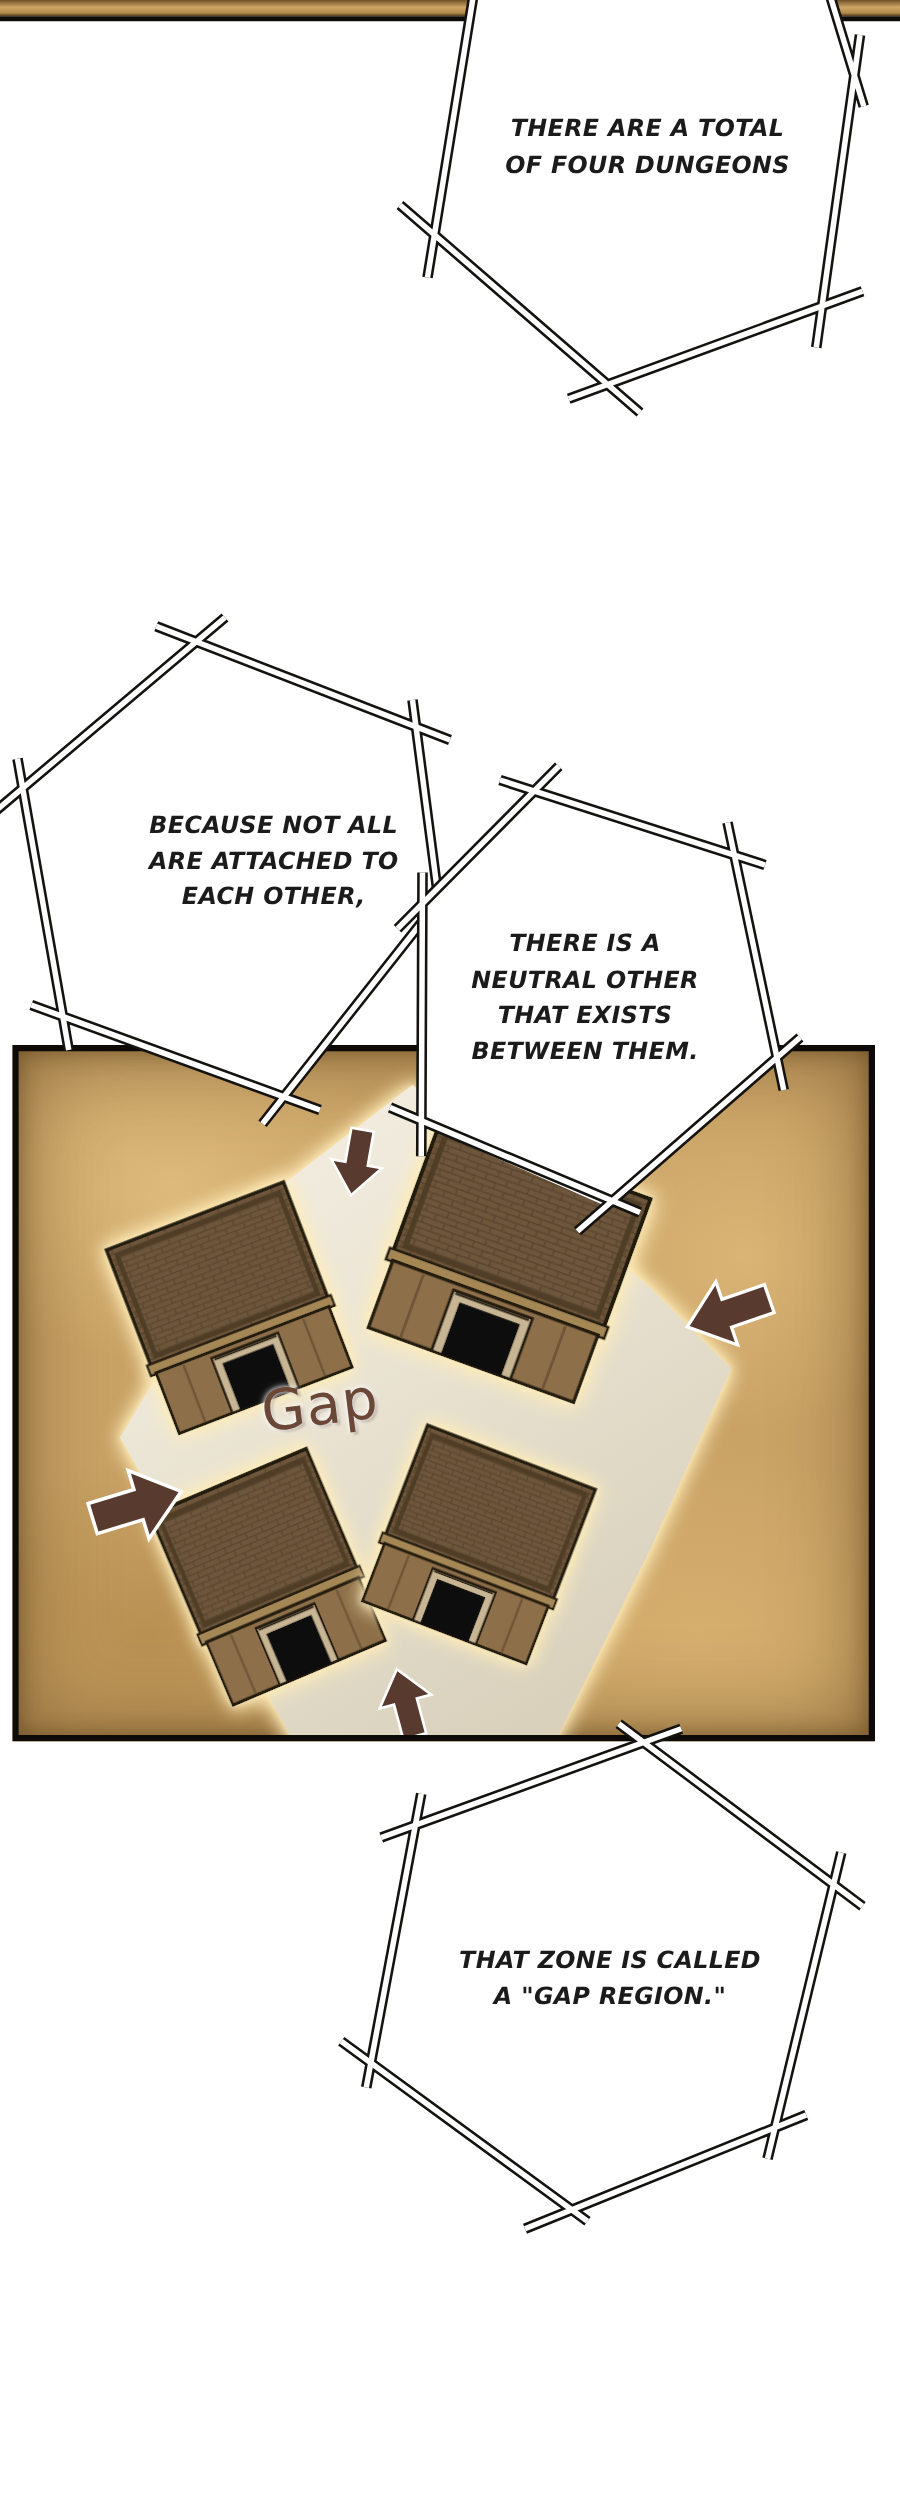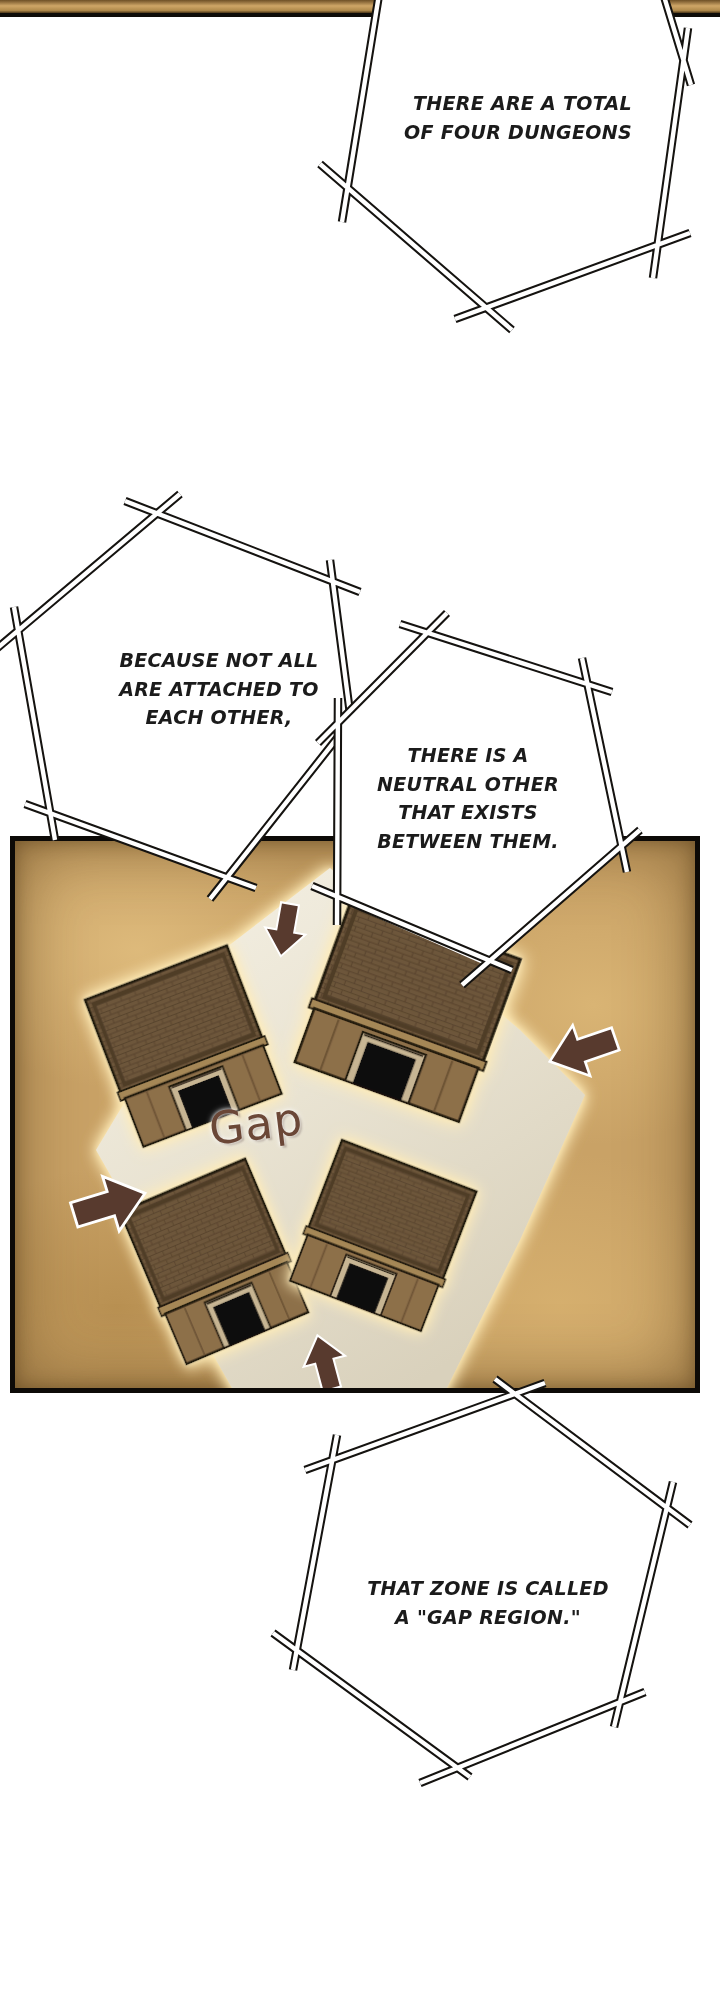--- a/index.html
+++ b/index.html
@@ -119,33 +119,33 @@
       <path class="stickB" d="M318,743 L447,613 M400,624 L612,692 M582,658 L627,872 M640,830 L462,985 M512,970 L312,886 M337,925 L338,698"></path>
       <path class="stickW" d="M318,743 L447,613 M400,624 L612,692 M582,658 L627,872 M640,830 L462,985 M512,970 L312,886 M337,925 L338,698"></path>
     </g>
     <g>
       <polygon class="bubble-fill" points="332,1460 517,1393 667,1510 620,1702 445,1773 298,1643"></polygon>
       <path class="stickB" d="M305,1470 L545,1383 M495,1379 L690,1525 M673,1482 L614,1727 M645,1692 L420,1783 M470,1777 L273,1633 M293,1670 L337,1435"></path>
       <path class="stickW" d="M305,1470 L545,1383 M495,1379 L690,1525 M673,1482 L614,1727 M645,1692 L420,1783 M470,1777 L273,1633 M293,1670 L337,1435"></path>
     </g>
   </svg>
 
-  <div class="btext" style="left:518px;top:89px;text-align:right;">
+  <div class="btext" style="left:518px;top:89px;">
     <span>THERE ARE A TOTAL</span>
     <span>OF FOUR DUNGEONS</span>
   </div>
   <div class="btext" style="left:186px;top:646px;margin-left:33px;">
     <span>BECAUSE NOT ALL</span>
     <span>ARE ATTACHED TO</span>
     <span>EACH OTHER,</span>
   </div>
   <div class="btext" style="left:468px;top:741px;">
     <span>THERE IS A</span>
     <span>NEUTRAL OTHER</span>
     <span>THAT EXISTS</span>
     <span>BETWEEN THEM.</span>
   </div>
-  <div class="btext" style="left:488px;top:1554px;margin-top:20px;">
+  <div class="btext" style="left:488px;top:1554px;">
     <span>THAT ZONE IS CALLED</span>
     <span>A "GAP REGION."</span>
   </div>
 
 </div>
 
 </body></html>

